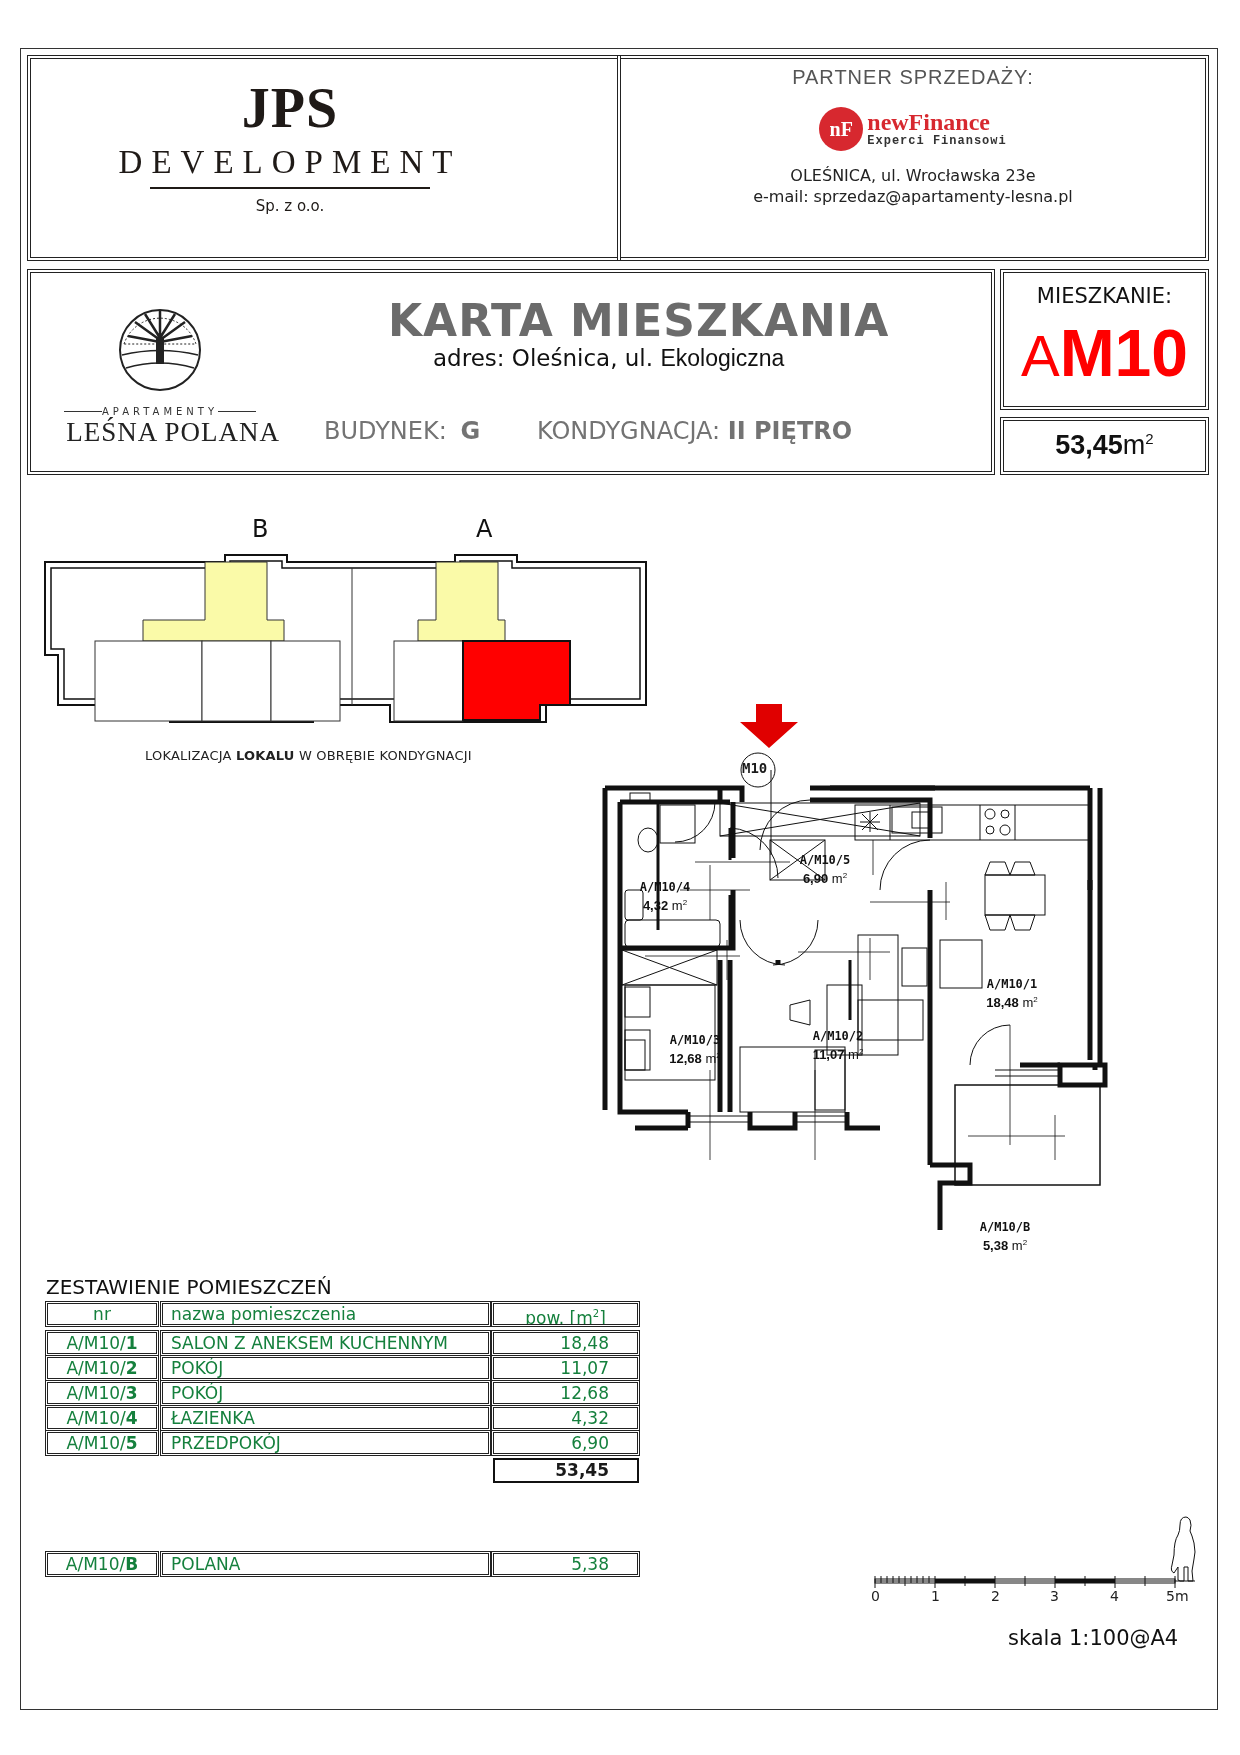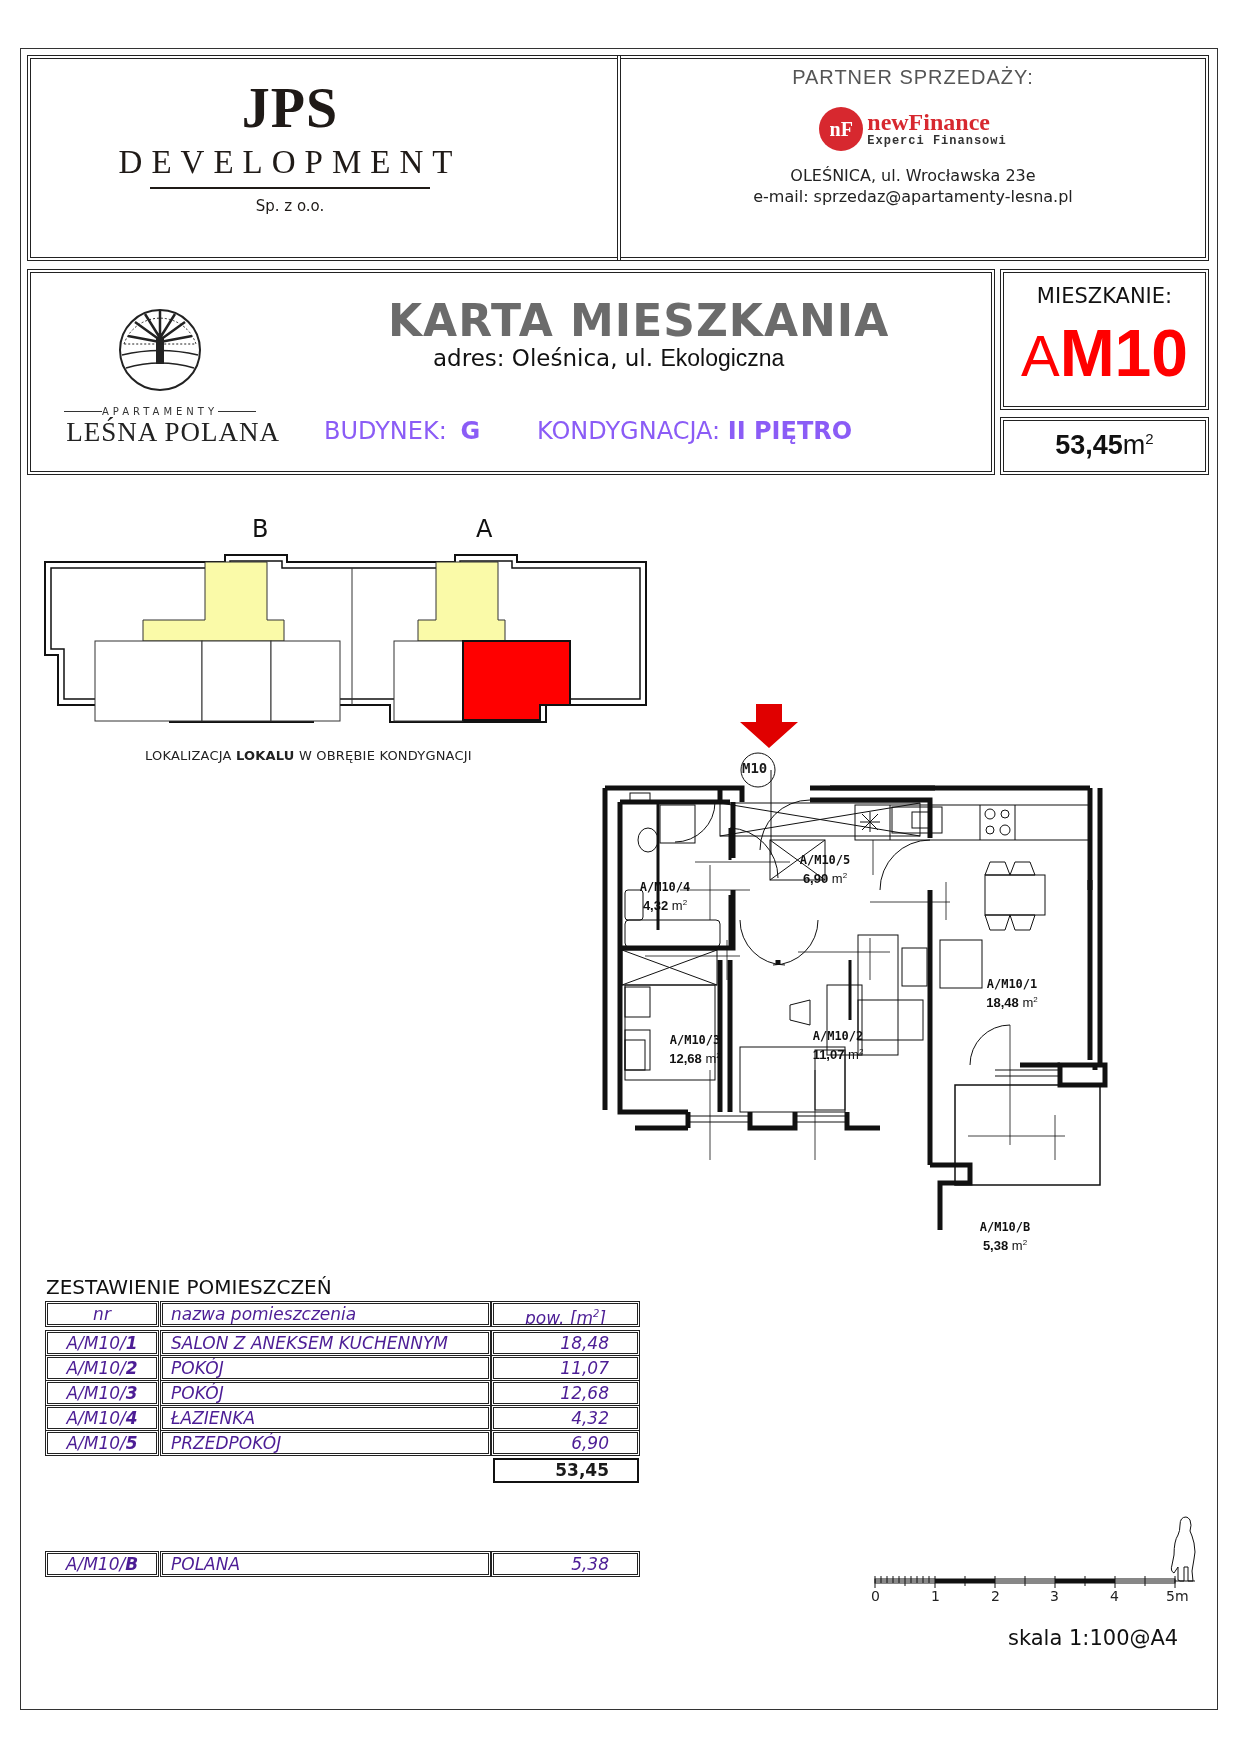--- a/index.html
+++ b/index.html
@@ -18,21 +18,21 @@
   .partner-head { font-size: 20px; color: #555; letter-spacing: 1px; text-align: center; }
   .nf-circle { width: 44px; height: 44px; border-radius: 50%; background: #d7282f; color: #fff; font-family: "Liberation Serif", serif; font-weight: bold; font-size: 20px; display: flex; align-items: center; justify-content: center; }
   .nf-name { font-family: "Liberation Serif", "DejaVu Serif", serif; font-weight: bold; color: #d7282f; font-size: 24px; line-height: 1; }
   .nf-sub { font-family: "Liberation Mono", monospace; font-weight: bold; color: #333; font-size: 12px; letter-spacing: 1px; }
   .partner-line { font-family: "DejaVu Sans", sans-serif; font-size: 16px; color: #222; text-align: center; line-height: 21px; white-space: pre; }
 
   
   .karta-title { font-family: "DejaVu Sans", sans-serif; font-weight: bold; font-size: 44px; color: #6b6b6b; letter-spacing: 1px; }
   .adres { font-family: "DejaVu Sans", sans-serif; font-size: 23px; color: #111; }
   .adres b { font-family: "Liberation Sans", sans-serif; font-weight: normal; }
-  .info-row { font-family: "DejaVu Sans", sans-serif; font-size: 24px; color: #8b5cf6; }
+  .info-row { font-family: "DejaVu Sans", sans-serif; font-size: 24px; color: #737373; }
   .info-row .v { font-weight: bold; }
 
   .mieszk-label { font-family: "DejaVu Sans", sans-serif; font-size: 21px; color: #111; text-align: center; }
   .mieszk-num { color: #ff0000; font-family: "Liberation Sans", sans-serif; text-align: center; line-height: 1; }
   .mieszk-num .pre { font-weight: normal; font-size: 58px; }
   .mieszk-num .main { font-weight: bold; font-size: 66px; }
   .area-big { font-family: "Liberation Sans", sans-serif; font-size: 27px; text-align: center; color: #111; }
   .area-big b { font-weight: bold; }
   .area-big sup { font-size: 15px; }
 
@@ -42,21 +42,21 @@
   .loc-caption b { font-weight: bold; }
 
   
   .rlabel { position: absolute; font-family: "DejaVu Sans Mono", monospace; font-weight: bold; font-size: 12px; color: #111; text-align: center; line-height: 15px; }
   .rlabel .ar { font-family: "Liberation Sans", sans-serif; font-weight: normal; font-size: 13px; }
   .rlabel .ar b { font-weight: bold; }
   .rlabel .ar sup { font-size: 8px; }
 
   
   .tbl-title { font-family: "DejaVu Sans", sans-serif; font-size: 20px; color: #111; }
-  .cell { position: absolute; border: 1px solid #222; outline: 1px solid #222; outline-offset: 1px; box-sizing: border-box; font-family: "DejaVu Sans", sans-serif; font-size: 17px; color: #4c1d95; line-height: 20px; padding: 0 8px; white-space: nowrap; overflow: hidden; font-style: italic; }
+  .cell { position: absolute; border: 1px solid #222; outline: 1px solid #222; outline-offset: 1px; box-sizing: border-box; font-family: "DejaVu Sans", sans-serif; font-size: 17px; color: #15803d; line-height: 20px; padding: 0 8px; white-space: nowrap; overflow: hidden; }
   .cell.c { text-align: center; }
   .cell.r { text-align: right; padding-right: 28px; }
   .cell b { font-weight: bold; }
   .total-cell { position: absolute; border: 2px solid #111; box-sizing: border-box; font-family: "DejaVu Sans", sans-serif; font-weight: bold; font-size: 17px; text-align: right; padding-right: 28px; line-height: 20px; }
 
   .scale-label { font-family: "DejaVu Sans", sans-serif; font-size: 14px; color: #222; }
   .skala { font-family: "DejaVu Sans", sans-serif; font-size: 21px; color: #111; }
 </style>
 </head>
 <body>

